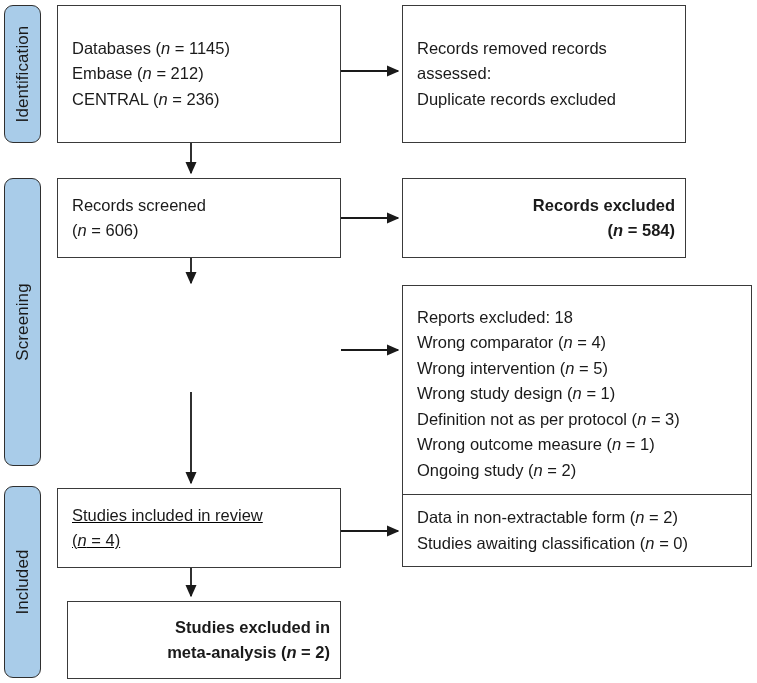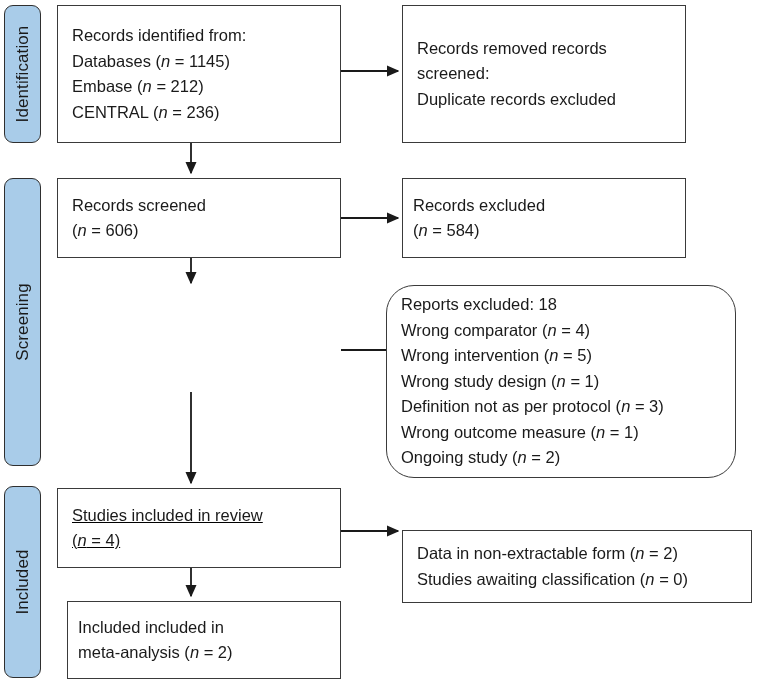--- a/index.html
+++ b/index.html
@@ -39,22 +39,23 @@
     border: 1.6px solid #3a3a3a;
     box-sizing: border-box;
     display: flex;
     flex-direction: column;
     justify-content: center;
   }
   .node .lines {
     padding: 0 14px;
   }
   .node.centered .lines {
-    text-align: left;
+    text-align: right;
     padding: 0 10px;
+    font-weight: bold;
   }
   .node .line {
     font-size: 16.5px;
     line-height: 25.5px;
     color: #1a1a1a;
     white-space: nowrap;
   }
   .node .line i {
     font-style: italic;
   }
@@ -103,76 +104,75 @@
   <div class="stage-bar" style="left:4px; top:178px; width:37px; height:288px;">
     <span class="stage-label">Screening</span>
   </div>
 
   <div class="stage-bar" style="left:4px; top:486px; width:37px; height:192px;">
     <span class="stage-label">Included</span>
   </div>
 
   <div class="node" style="left:57px; top:5px; width:284px; height:138px;">
     <div class="lines">
-        <div class="line">Records identified from:</div>
         <div class="line">Databases (<i>n</i> = 1145)</div>
         <div class="line">Embase (<i>n</i> = 212)</div>
         <div class="line">CENTRAL (<i>n</i> = 236)</div>
       </div>
   </div>
 
   <div class="node" style="left:402px; top:5px; width:284px; height:138px;">
     <div class="lines">
         <div class="line">Records removed records</div>
-        <div class="line">screened:</div>
+        <div class="line">assessed:</div>
         <div class="line">Duplicate records excluded</div>
       </div>
   </div>
 
   <div class="node" style="left:57px; top:178px; width:284px; height:80px;">
     <div class="lines">
         <div class="line">Records screened</div>
         <div class="line">(<i>n</i> = 606)</div>
       </div>
   </div>
 
   <div class="node centered" style="left:402px; top:178px; width:284px; height:80px;">
     <div class="lines">
         <div class="line">Records excluded</div>
         <div class="line">(<i>n</i> = 584)</div>
       </div>
   </div>
 
 
-  <div class="node" style="left:386px; top:285px; width:350px; height:193px;border-radius:28px;">
+  <div class="node" style="left:402px; top:285px; width:350px; height:218px;">
     <div class="lines">
         <div class="line">Reports excluded: 18</div>
         <div class="line">Wrong comparator (<i>n</i> = 4)</div>
         <div class="line">Wrong intervention (<i>n</i> = 5)</div>
         <div class="line">Wrong study design (<i>n</i> = 1)</div>
         <div class="line">Definition not as per protocol (<i>n</i> = 3)</div>
         <div class="line">Wrong outcome measure (<i>n</i> = 1)</div>
         <div class="line">Ongoing study (<i>n</i> = 2)</div>
       </div>
   </div>
 
   <div class="node" style="left:57px; top:488px; width:284px; height:80px;text-decoration:underline;">
     <div class="lines">
         <div class="line">Studies included in review</div>
         <div class="line">(<i>n</i> = 4)</div>
       </div>
   </div>
 
-  <div class="node" style="left:402px; top:494px; width:350px; height:73px;margin-top:36px;">
+  <div class="node" style="left:402px; top:494px; width:350px; height:73px;">
     <div class="lines">
         <div class="line">Data in non-extractable form (<i>n</i> = 2)</div>
         <div class="line">Studies awaiting classification (<i>n</i> = 0)</div>
       </div>
   </div>
 
   <div class="node centered" style="left:67px; top:601px; width:274px; height:78px;">
     <div class="lines">
-        <div class="line">Included included in</div>
+        <div class="line">Studies excluded in</div>
         <div class="line">meta-analysis (<i>n</i> = 2)</div>
       </div>
   </div>
 
 </div>
 
 </body></html>

